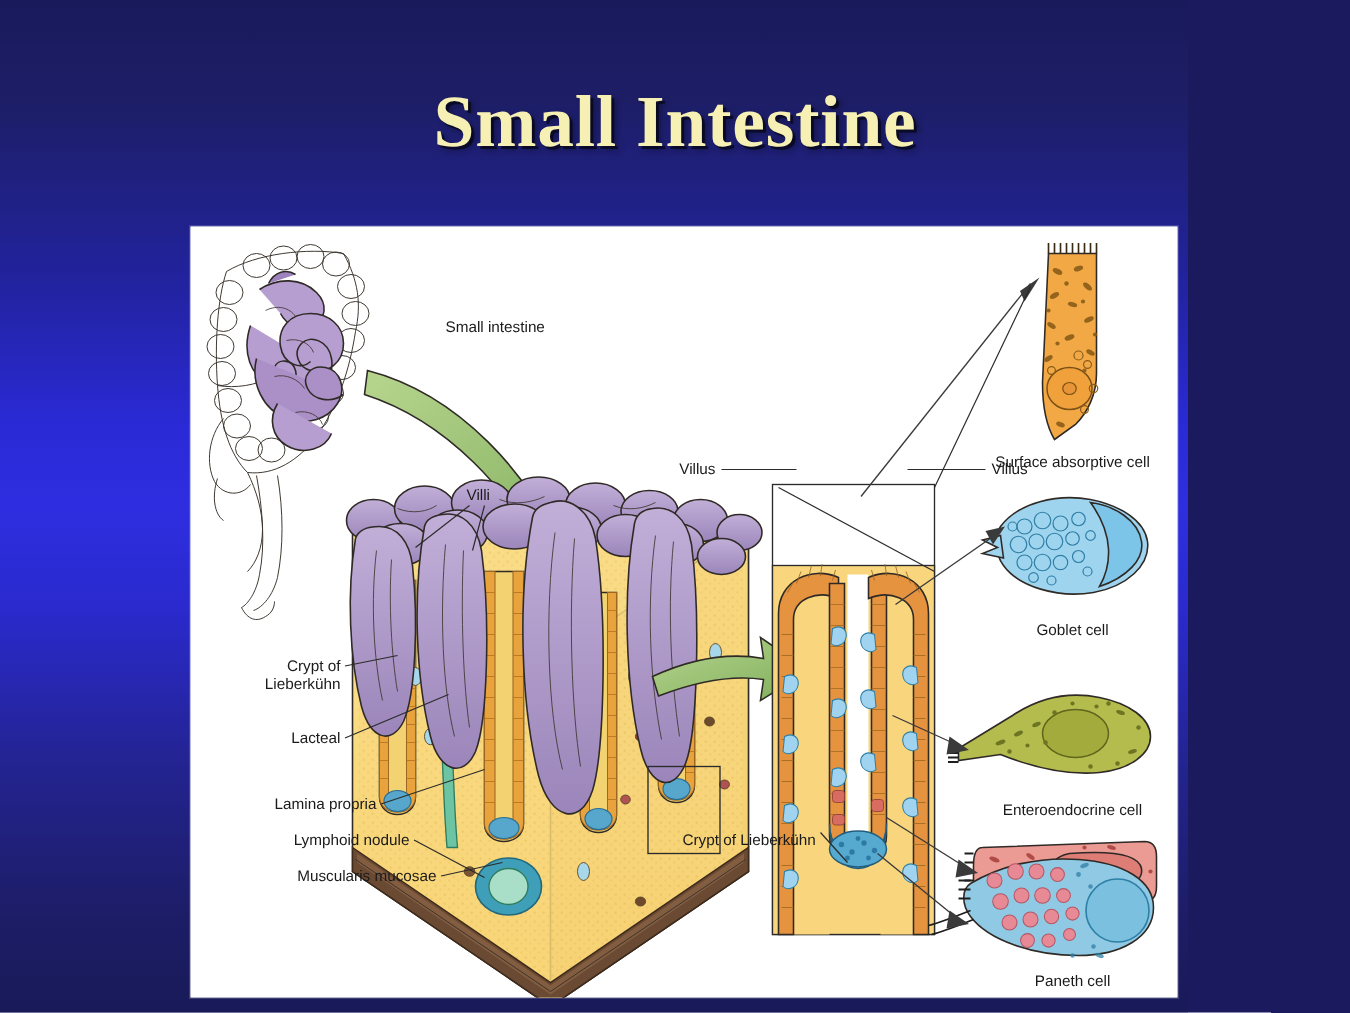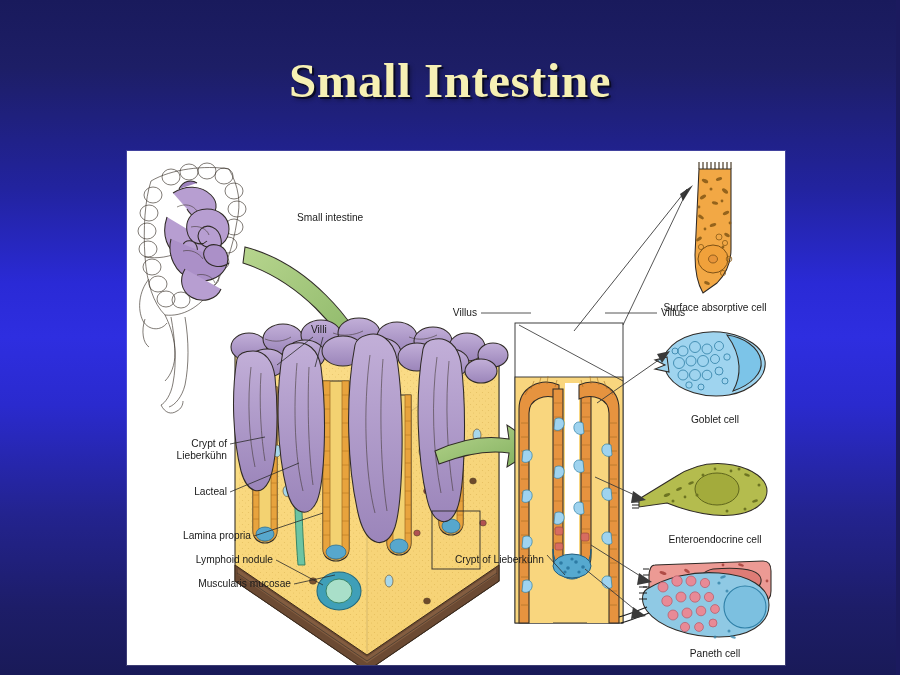--- a/index.html
+++ b/index.html
@@ -3,21 +3,21 @@
 <meta charset="utf-8">
 <title>Small Intestine</title>
 <style>
   html,body{margin:0;padding:0;}
   body{
     width:900px;height:675px;overflow:hidden;
     font-family:"Liberation Sans", sans-serif;
     background:#1b1a5e;
   }
   #slide{
-    position:relative;width:896px;height:675px;
+    position:relative;width:792px;height:675px;
     background:linear-gradient(to bottom,
       #191a5c 0%, #1d1e66 10%, #22239f 28%, #2a2ad6 42%,
       #2e2ee0 50%, #2a2ace 60%, #23238f 76%, #1d1d68 90%, #191a58 100%);
   }
   #title{
     position:absolute;left:0;top:52px;width:900px;text-align:center;
     font-family:"Liberation Serif", serif;
     font-weight:bold;font-size:49px;letter-spacing:.5px;
     color:#f6f0b4;
     text-shadow:2px 2px 0 rgba(0,0,0,.55), 3px 3px 4px rgba(0,0,0,.35);

